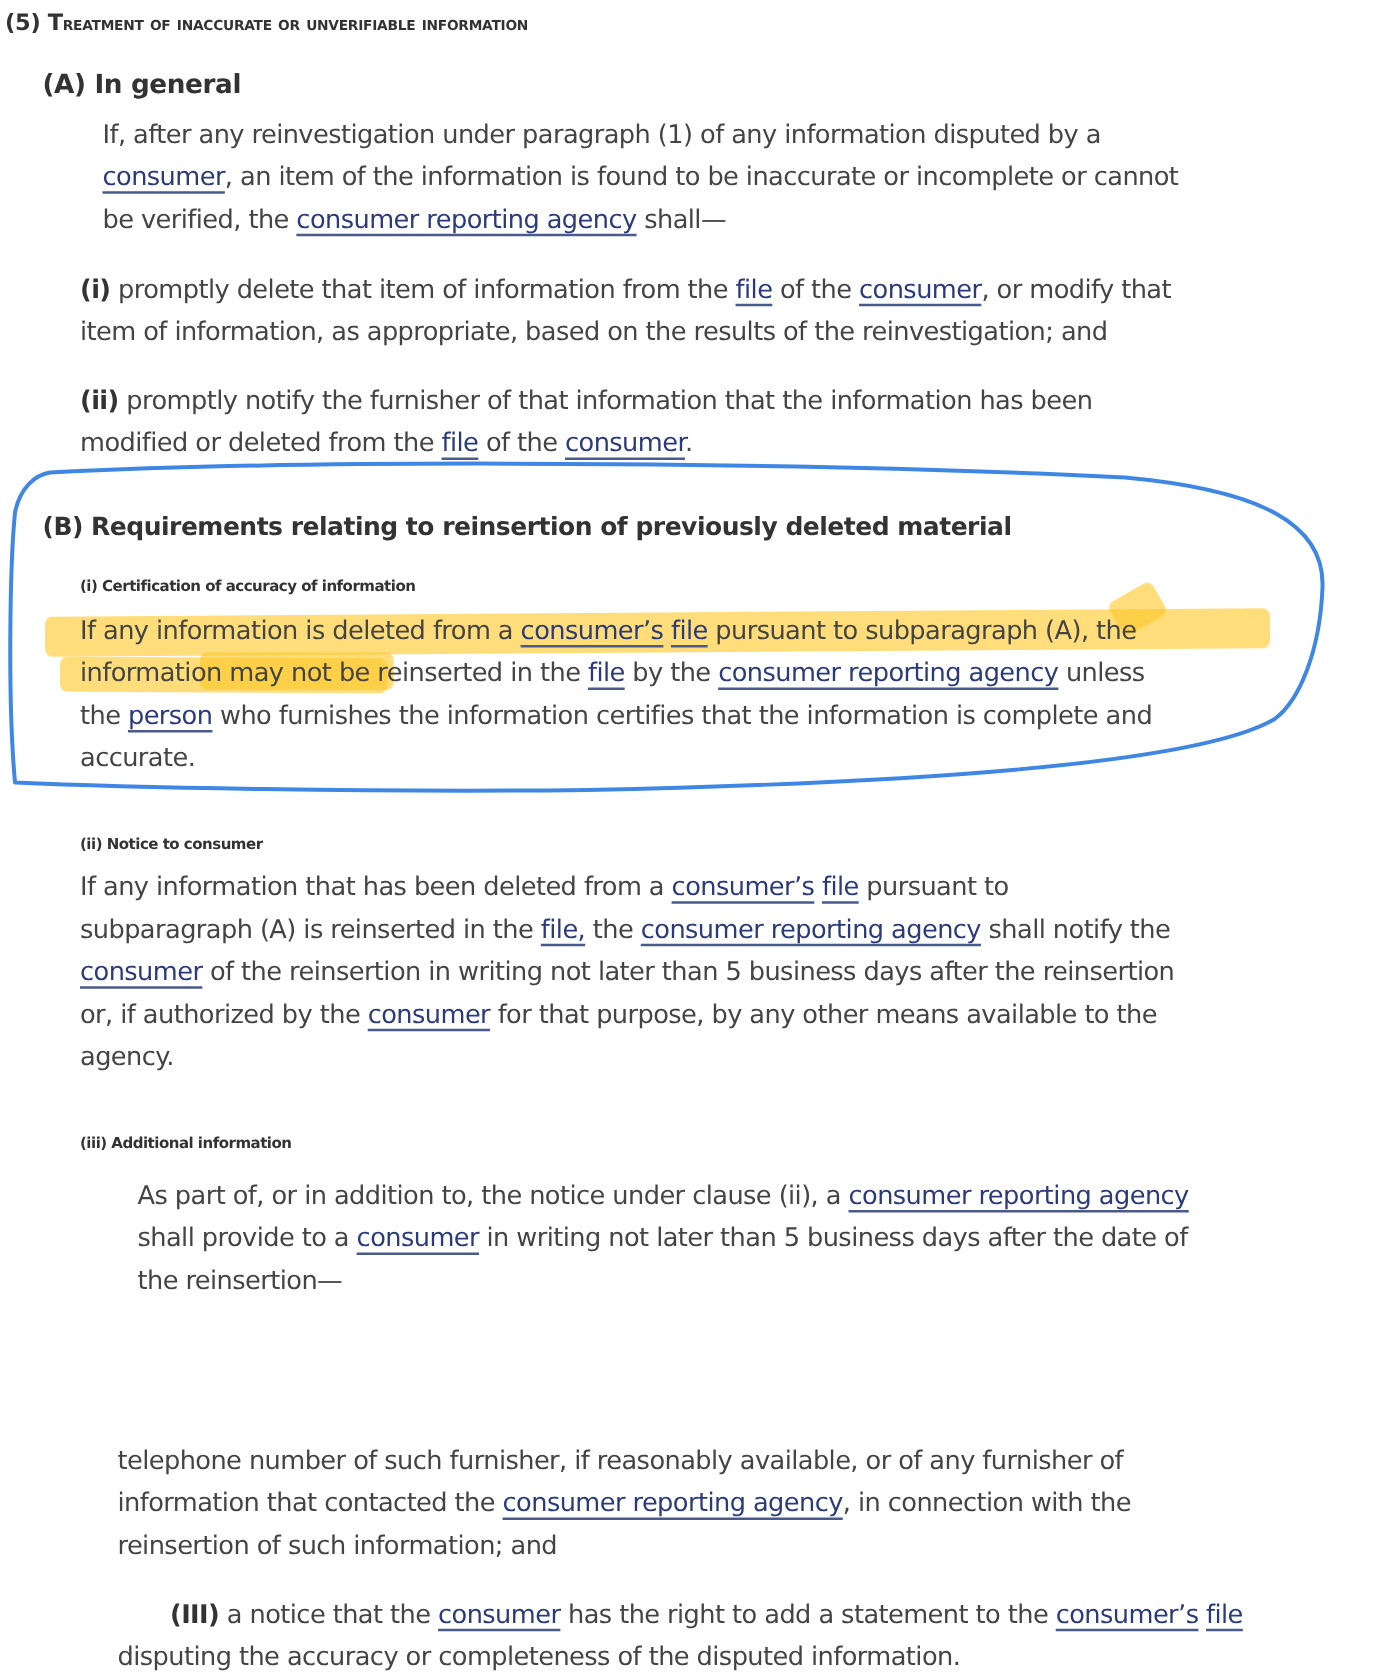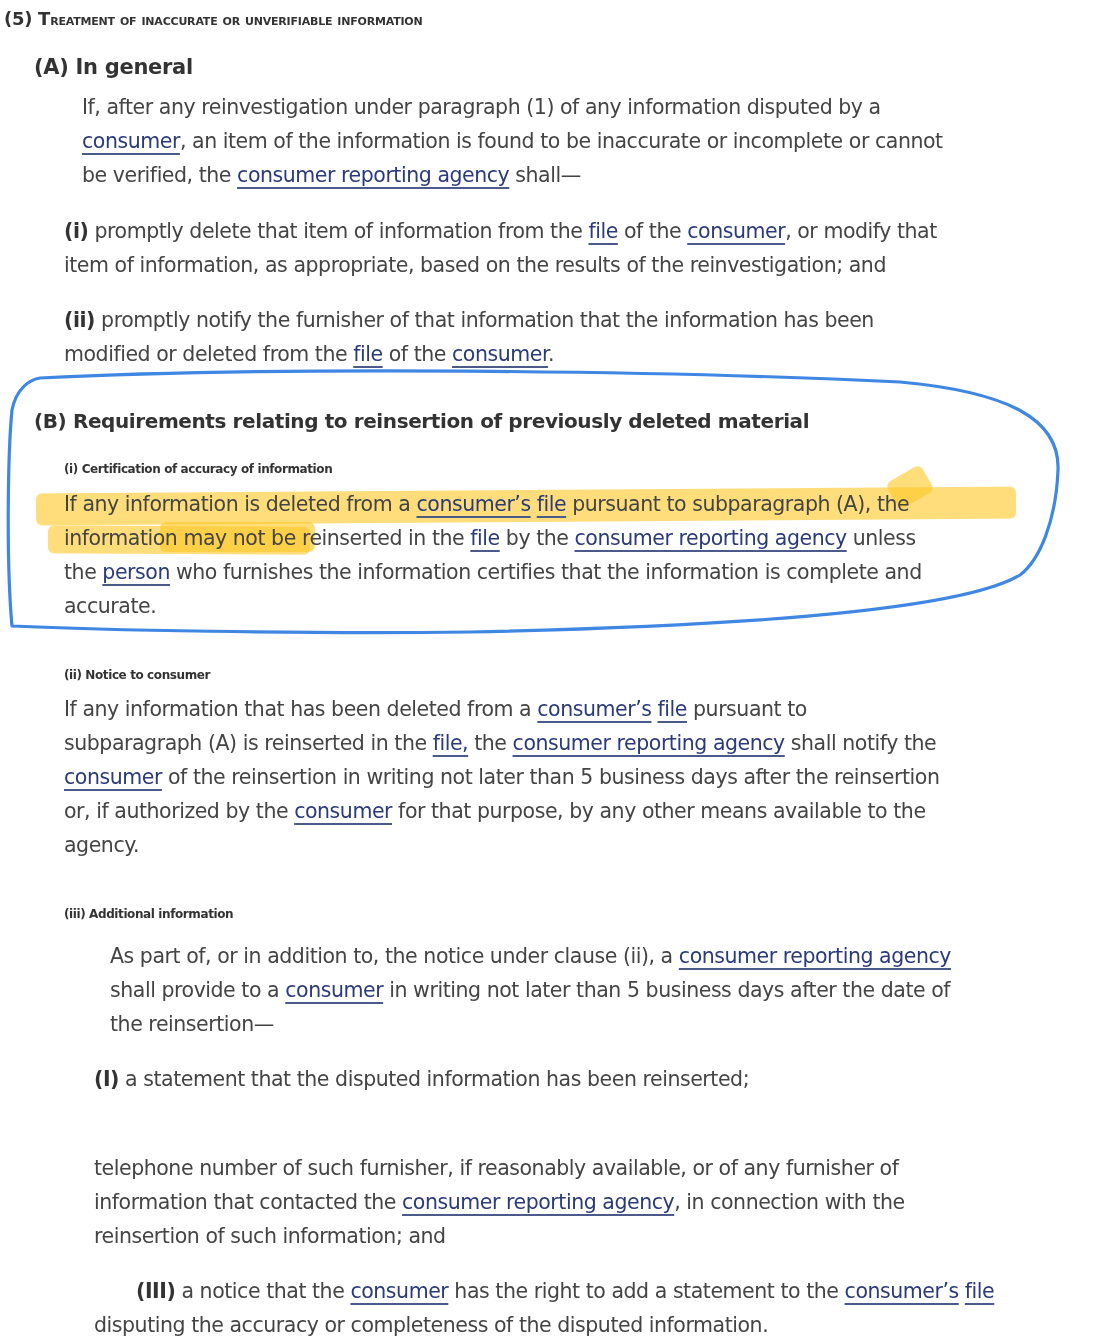--- a/index.html
+++ b/index.html
@@ -89,23 +89,20 @@
 
   <div class="blk hsub" style="left:64px; top:897px;">(iii) Additional information</div>
   <div class="blk" style="left:110px; top:939px;">
     <span>As part of, or in addition to, the notice under clause (ii), a </span><a class="lnk">consumer reporting agency</a>
   </div>
   <div class="blk" style="left:110px; top:973px;">
     <span>shall provide to a </span><a class="lnk">consumer</a><span> in writing not later than 5 business days after the date of</span>
   </div>
   <div class="blk" style="left:110px; top:1007px;">the reinsertion—</div>
 
-  <div class="blk" style="left:94px; top:1062px;">
-    <b class="lab">(I)</b><span> a statement that the disputed information has been reinserted;</span>
-  </div>
 
   <div class="blk" style="left:94px; top:1151px;">telephone number of such furnisher, if reasonably available, or of any furnisher of</div>
   <div class="blk" style="left:94px; top:1185px;text-align:right;">
     <span>information that contacted the </span><a class="lnk">consumer reporting agency</a><span>, in connection with the</span>
   </div>
   <div class="blk" style="left:94px; top:1219px;">reinsertion of such information; and</div>
 
   <div class="blk" style="left:88px; top:1274px;margin-left:48px;">
     <b class="lab">(III)</b><span> a notice that the </span><a class="lnk">consumer</a><span> has the right to add a statement to the </span><a class="lnk">consumer’s</a><span> </span><a class="lnk">file</a>
   </div>

